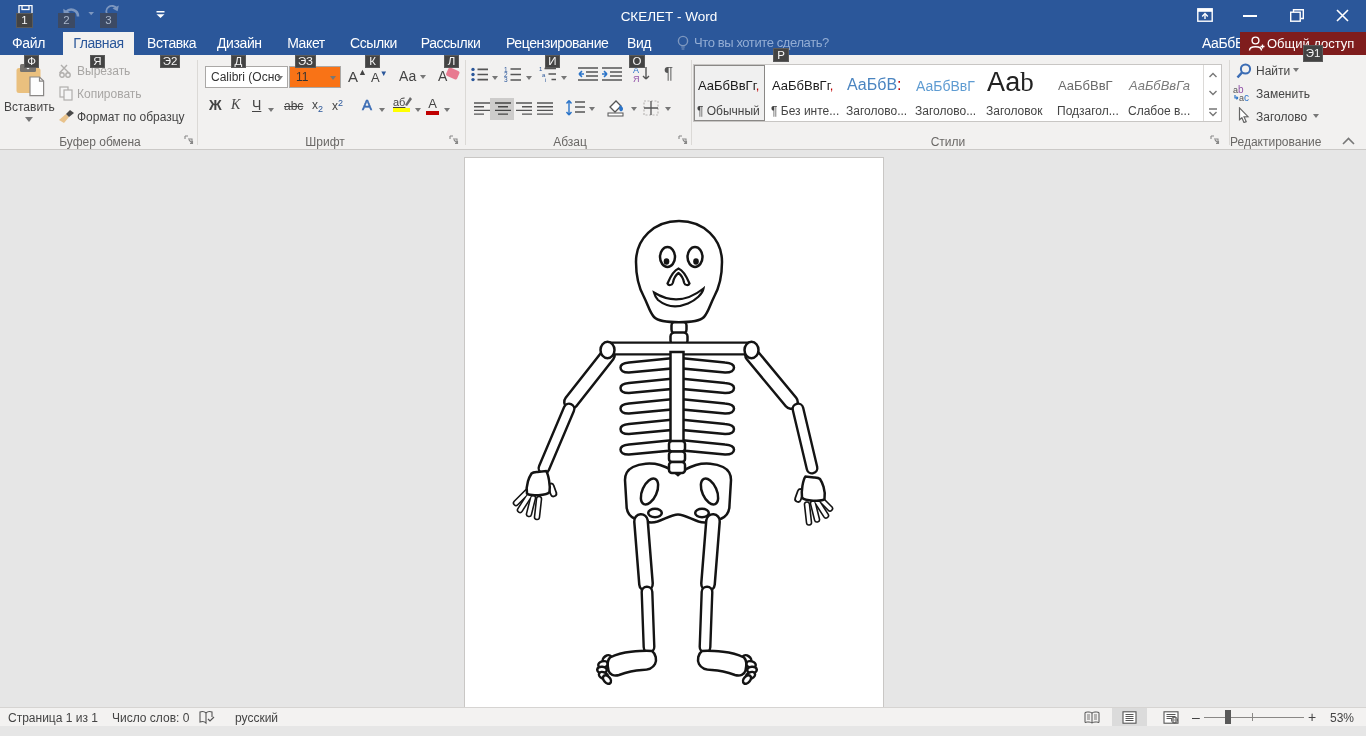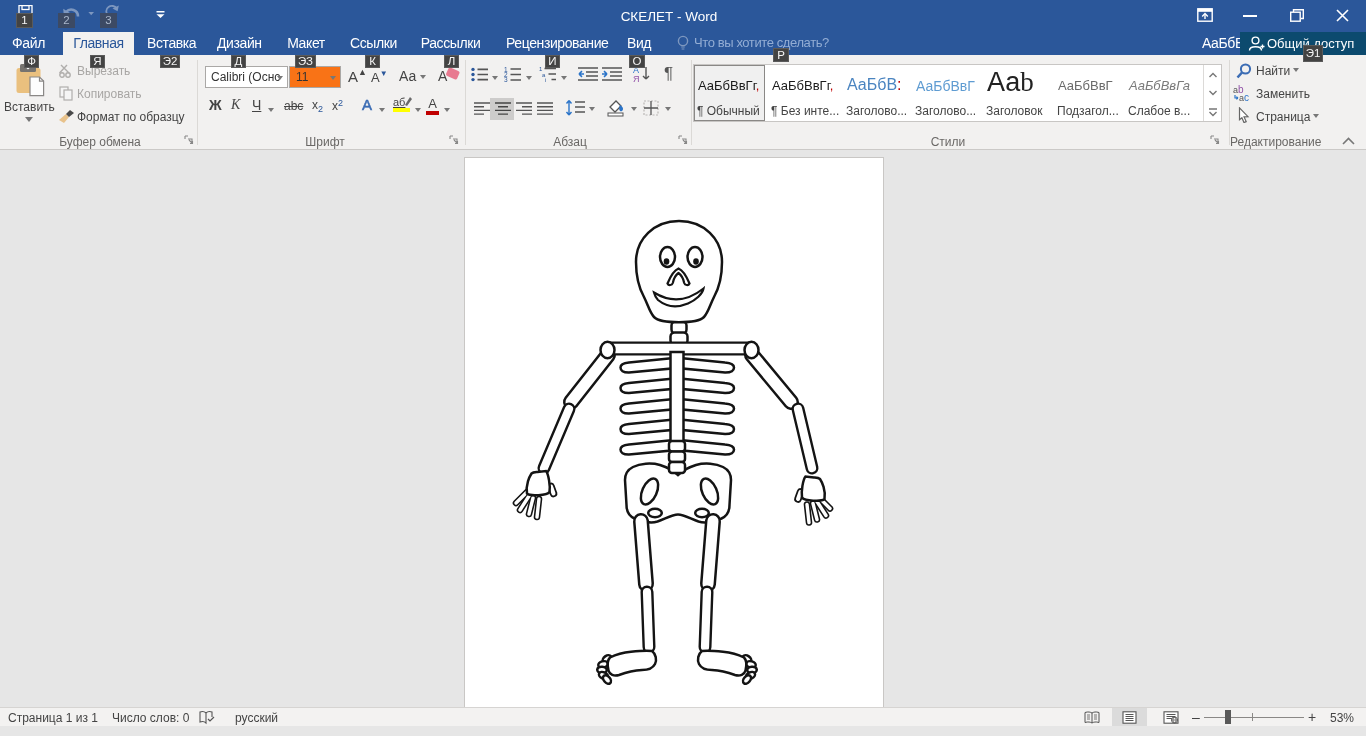--- a/index.html
+++ b/index.html
@@ -7,21 +7,21 @@
 body { font-family:"Liberation Sans", sans-serif; }
 #root { position:relative; width:1366px; height:736px; background:#e6e6e6; }
 .abs { position:absolute; }
 
 
 #titlebar { position:absolute; left:0; top:0; width:1366px; height:32px; background:#2b579a; }
 #tabrow { position:absolute; left:0; top:32px; width:1366px; height:23px; background:#2b579a; }
 #title-text { position:absolute; top:9px; left:-14px; width:1366px; text-align:center; color:#ffffff; font-size:13.5px; }
 .tab { position:absolute; top:0; height:23px; color:#ffffff; font-size:14px; letter-spacing:-0.4px; line-height:22px; text-align:center; }
 #tab-active { position:absolute; left:63px; top:0; width:71px; height:23px; background:#f2f1f0; color:#2b579a; font-size:14px; letter-spacing:-0.4px; line-height:22px; text-align:center; }
-#sharearea { position:absolute; right:0; top:0; width:126px; height:23px; background:#0c4a6e; color:#fff; font-size:13px; }
+#sharearea { position:absolute; right:0; top:0; width:126px; height:23px; background:#7f1d1d; color:#fff; font-size:13px; }
 
 
 .keytip { position:absolute; background:#434343; color:#f5f5f5; font-size:11.5px; text-align:center; z-index:50; line-height:13px; box-shadow:0 0 0 1px #5a5a5a inset; }
 
 
 #ribbon { position:absolute; left:0; top:55px; width:1366px; height:95px; background:#f2f1f0; border-bottom:1px solid #cbc9c7; }
 .gsep { position:absolute; top:5px; width:1px; height:85px; background:#dbd9d6; }
 .glabel { position:absolute; top:80px; font-size:12px; color:#6a6866; text-align:center; }
 .launcher { position:absolute; top:80px; width:10px; height:10px; }
 .rtext { font-size:12px; color:#444; }
@@ -283,21 +283,21 @@
       <text x="0" y="8" font-size="9" fill="#555" font-family="Liberation Sans">a</text>
       <text x="5" y="8" font-size="10" fill="#9152a8" font-family="Liberation Sans">b</text>
       <text x="6" y="16" font-size="9" fill="#555" font-family="Liberation Sans">a</text>
       <text x="11" y="16" font-size="10" fill="#2b74c9" font-family="Liberation Sans">c</text>
       <path d="M 2 10 V 13 L 5 13 M 5 13 L 3.4 11.6 M 5 13 L 3.4 14.4" stroke="#2b74c9" stroke-width="1.2" fill="none"></path>
     </svg>
     <div class="rtext abs" style="left:1256px; top:32px;">Заменить</div>
     <svg class="abs" style="left:1238px; top:52px;" width="12" height="16" viewBox="0 0 12 16">
       <path d="M 1.5 0.8 L 10 9.6 L 6 9.8 L 8.2 14.6 L 6 15.6 L 3.9 10.7 L 1.5 12.8 Z" fill="#fff" stroke="#666" stroke-width="1.2"></path>
     </svg>
-    <div class="rtext abs" style="left:1256px; top:55px;">Страница</div>
+    <div class="rtext abs" style="left:1256px; top:55px;">Заголово</div>
     <div class="ddt" style="left:1313px; top:59px;"></div>
     <svg class="abs" style="left:1342px; top:82px;" width="13" height="8" viewBox="0 0 13 8">
       <path d="M 1 7 L 6.5 1.5 L 12 7" fill="none" stroke="#777" stroke-width="1.6"></path>
     </svg>
     <div class="glabel" style="left:1230px; width:88px;">Редактирование</div>
   </div>
 
   <div id="workspace">
     <div id="page">
     <svg width="419" height="550" viewBox="0 0 419 550">

